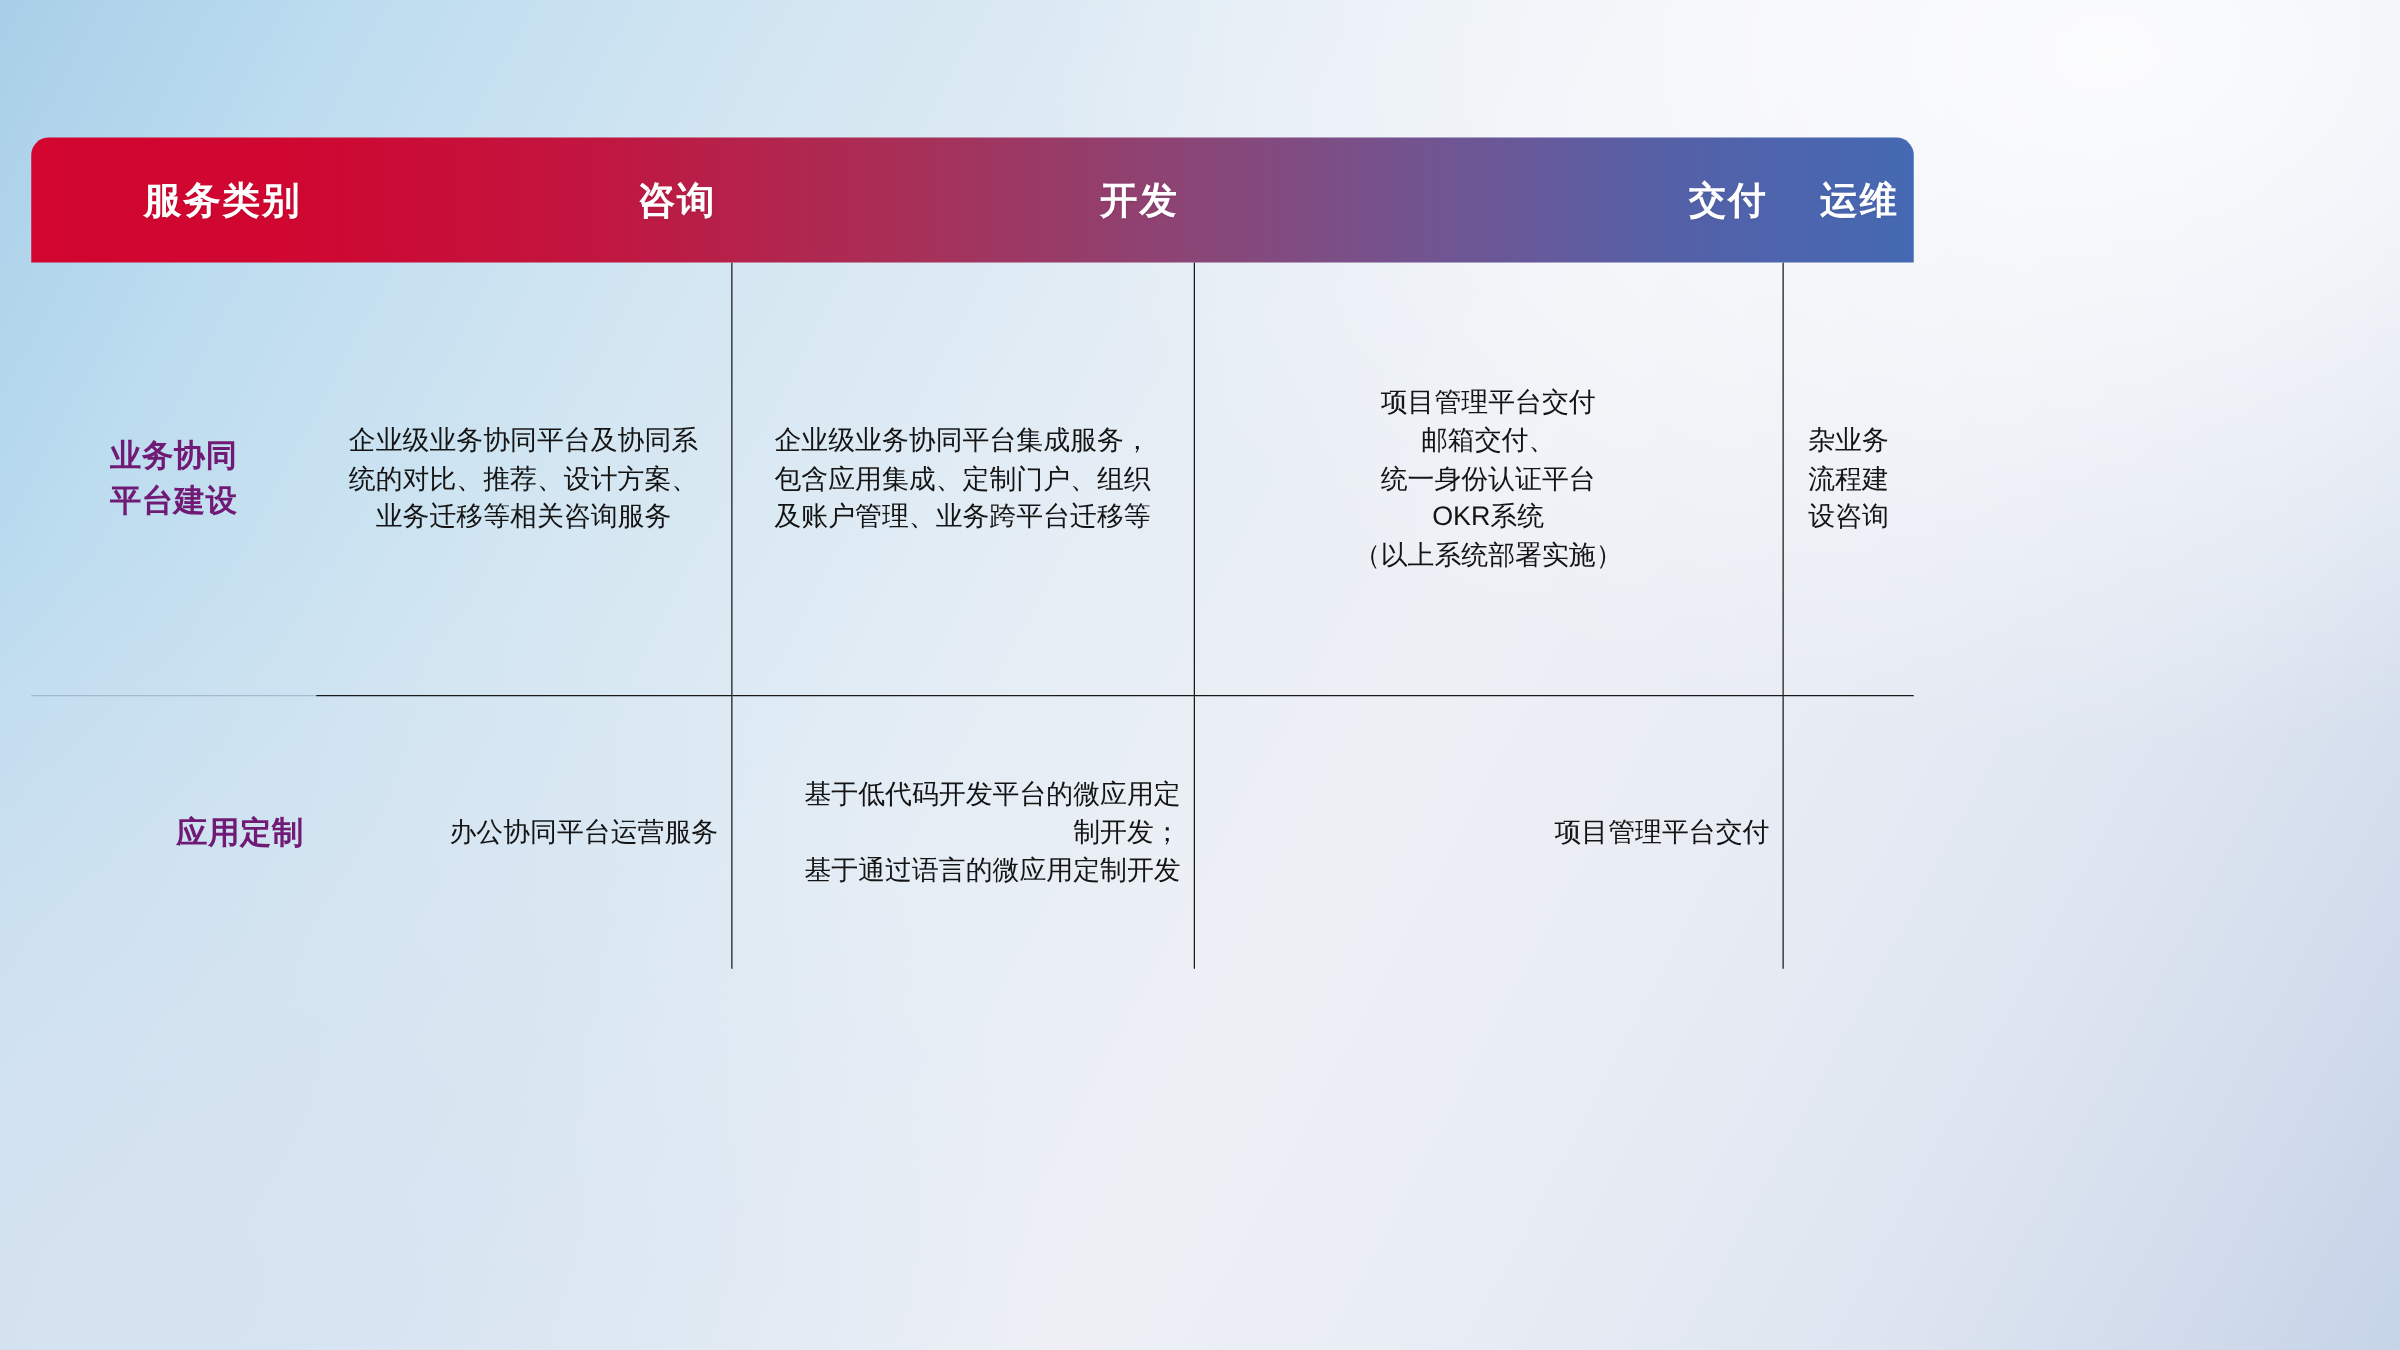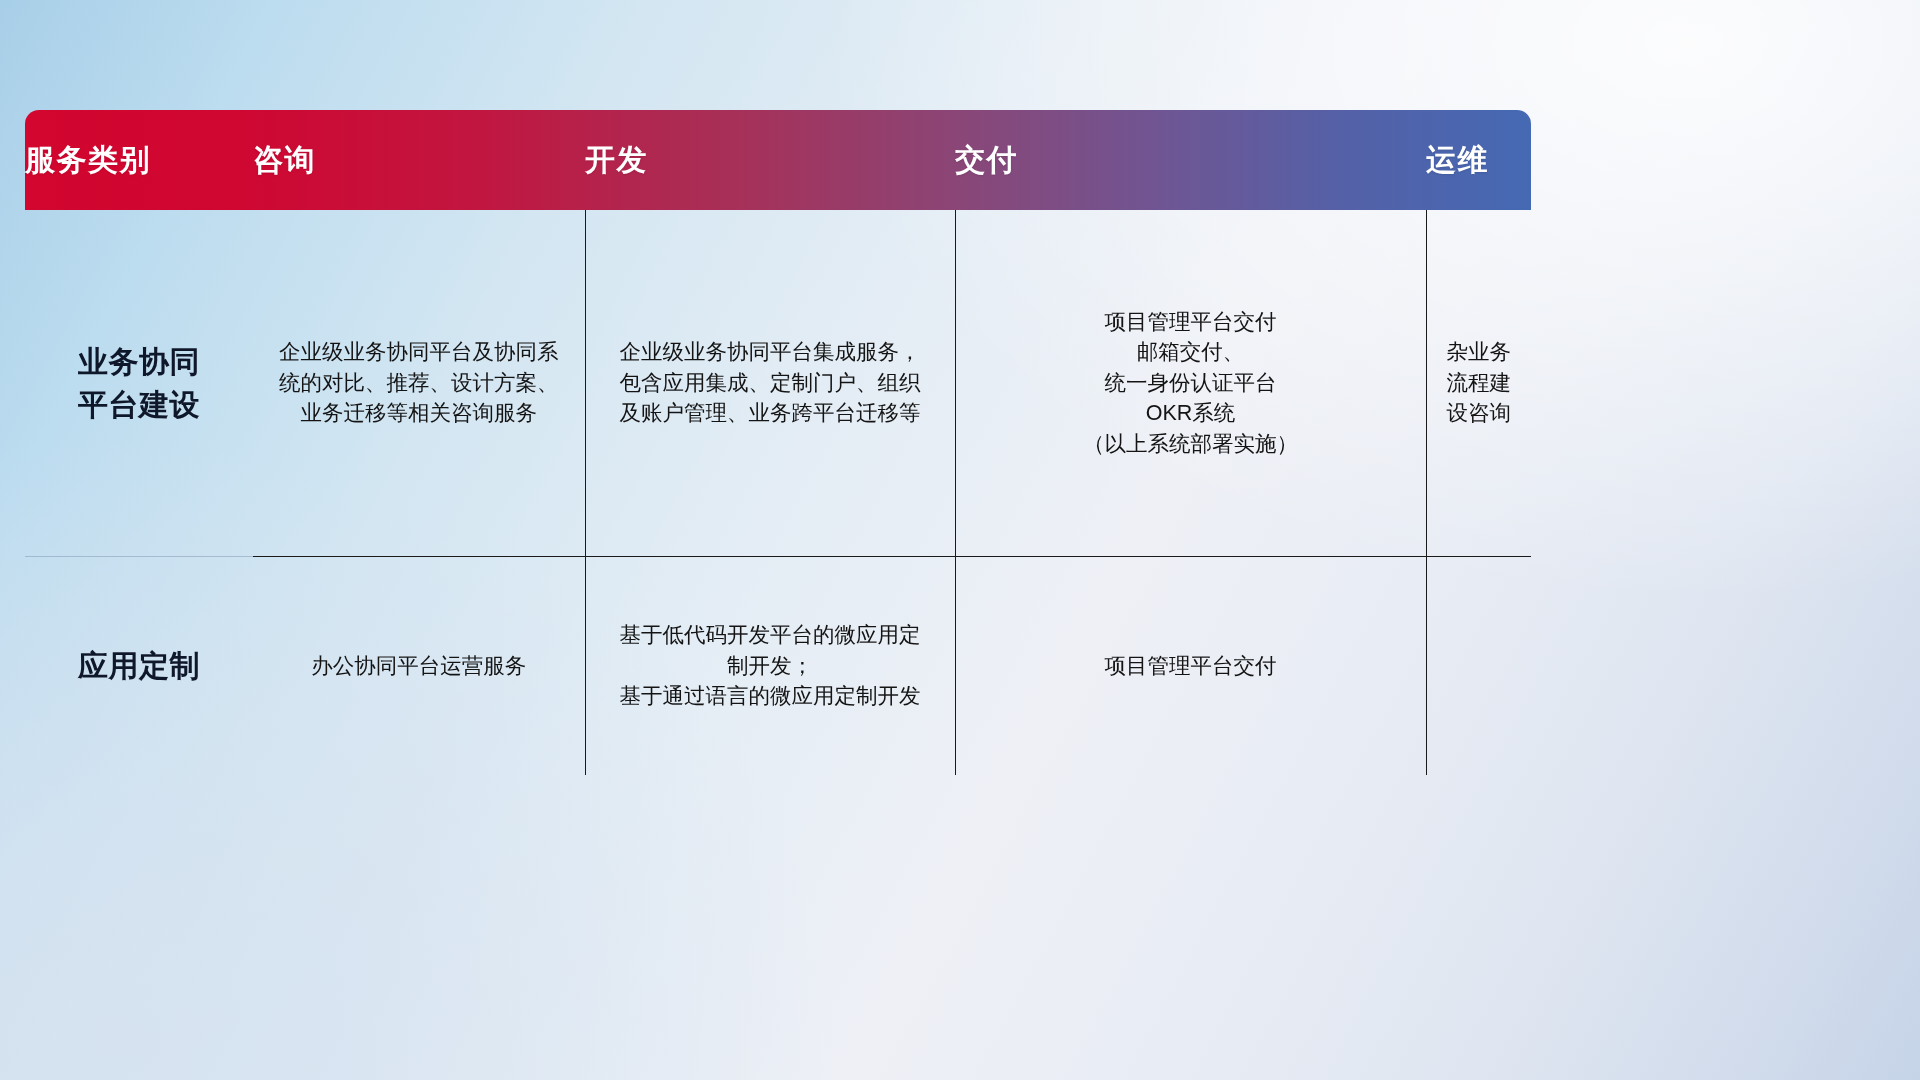--- a/index.html
+++ b/index.html
@@ -40,27 +40,27 @@
     height: 100%;
     border-collapse: collapse;
     table-layout: fixed;
   }
 
   
   thead tr {
     height: 100px;
   }
   thead th {
-    padding: 0;
+    padding: 12px;
     margin: 16px;
     color: #ffffff;
     font-size: 30px;
     font-weight: bold;
     letter-spacing: 1.5px;
-    text-align: left;
+    text-align: right;
     vertical-align: middle;
     position: relative;
     background: transparent;
   }
   .head-bg {
     position: absolute;
     left: 0;
     top: 0;
     width: 1506px;
     height: 100px;
@@ -90,27 +90,27 @@
     padding: 6px 10px;
     vertical-align: middle;
     text-align: center;
     font-size: 21.5px;
     line-height: 1.42;
     color: #141414;
     background: transparent;
     border-right: 1.6px solid #1a1a1a;
     border-bottom: 1.6px solid #1a1a1a;
   }
-  tbody tr:last-child td { border-bottom: none; }
+  tbody tr:last-child td { border-bottom: none; text-align: right; }
   tbody td:last-child { border-right: none; }
   tbody td.rowhead {
     border-right: none;
-    color: #0f172a;
+    color: #701a75;
     font-weight: bold;
-    font-size: 30px;
+    font-size: 25px;
     line-height: 1.45;
     letter-spacing: 0.5px;
   }
   tbody tr:last-child td.rowhead { border-bottom: none; }
   tbody td.rowhead { border-bottom: 1.6px solid rgba(120,140,170,0.45); }
 
   .cell-txt {
     display: block;
     white-space: pre-line;
   }

